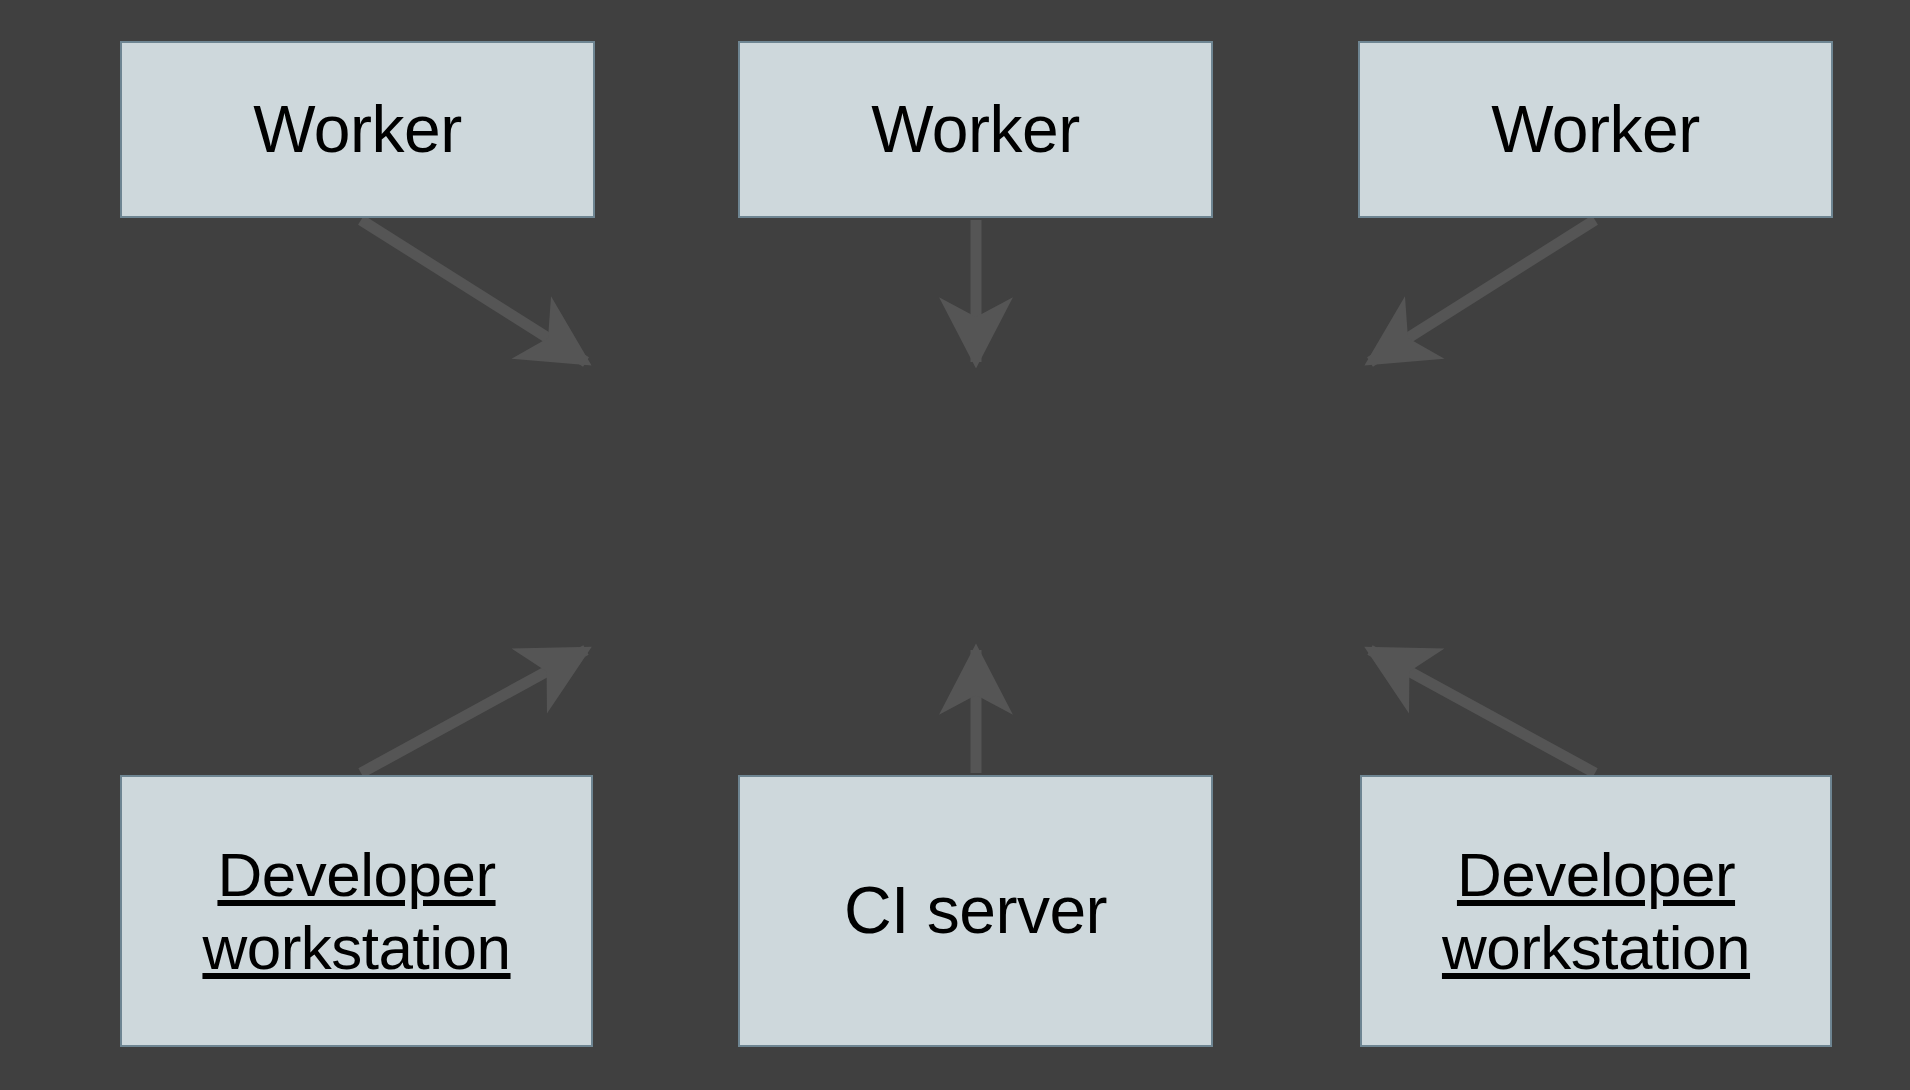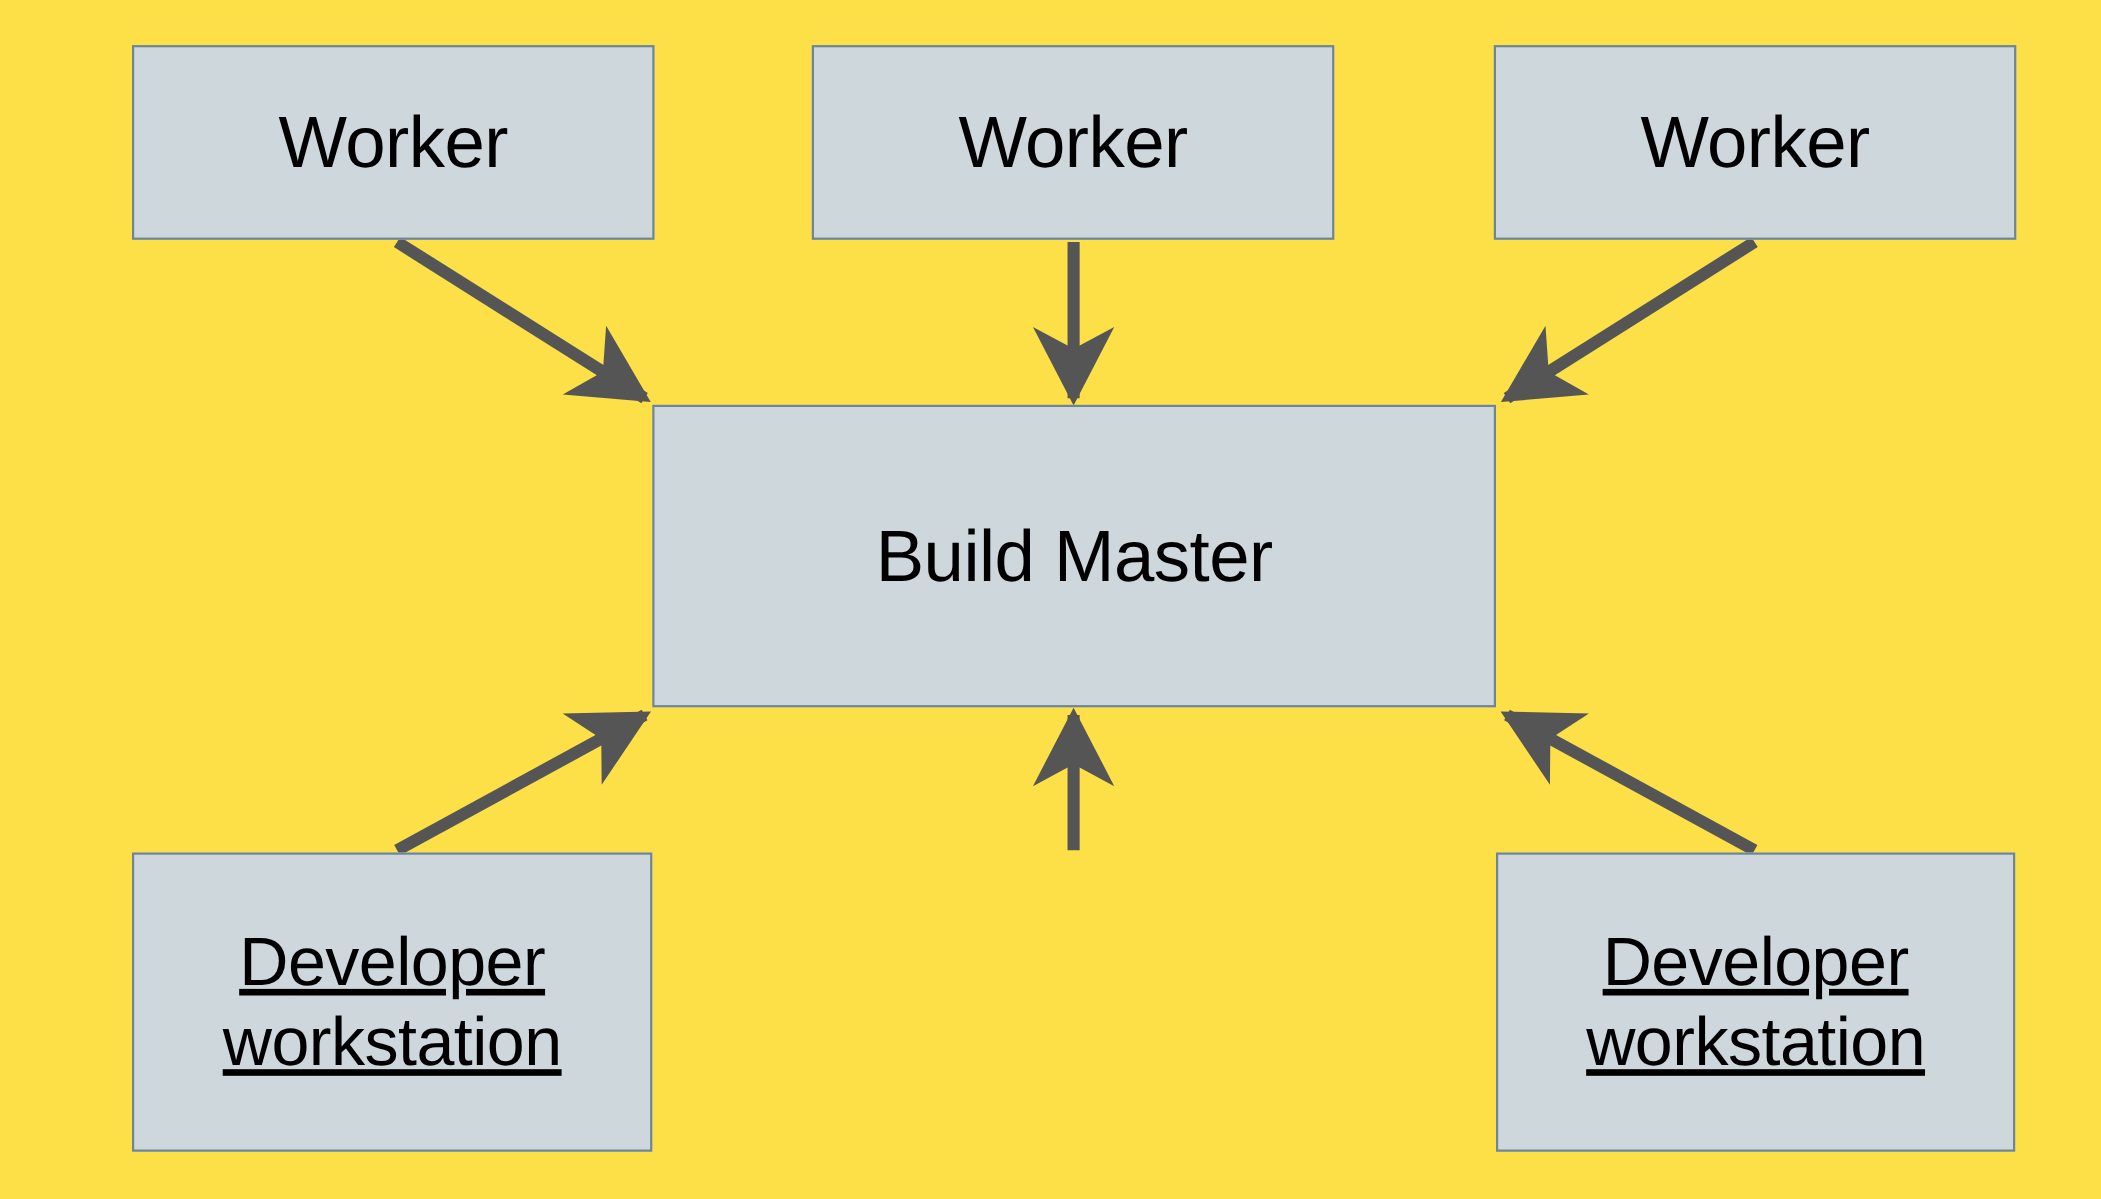--- a/index.html
+++ b/index.html
@@ -8,21 +8,21 @@
     padding: 0;
     background: #ffffff;
   }
   body {
     font-family: "Liberation Sans", sans-serif;
   }
   #diagram-canvas {
     position: relative;
     width: 1910px;
     height: 1090px;
-    background: #fde047;
+    background: #404040;
     overflow: hidden;
   }
   #arrow-layer {
     position: absolute;
     left: 0;
     top: 0;
     width: 1910px;
     height: 1090px;
     pointer-events: none;
   }
@@ -90,28 +90,28 @@
   </div>
 
   <div class="node-box" id="node-worker-2">
     <span class="node-label label-lg">Worker</span>
   </div>
 
   <div class="node-box" id="node-worker-3">
     <span class="node-label label-lg">Worker</span>
   </div>
 
-  <div class="node-box" id="node-build-master">
-    <span class="node-label label-lg">Build Master</span>
-  </div>
 
   <div class="node-box" id="node-dev-workstation-left">
     <span class="node-label label-md">Developer
 workstation</span>
   </div>
 
+  <div class="node-box" id="node-ci-server">
+    <span class="node-label label-lg">CI server</span>
+  </div>
 
   <div class="node-box" id="node-dev-workstation-right">
     <span class="node-label label-md">Developer
 workstation</span>
   </div>
 
 </div>
 
 </body></html>

